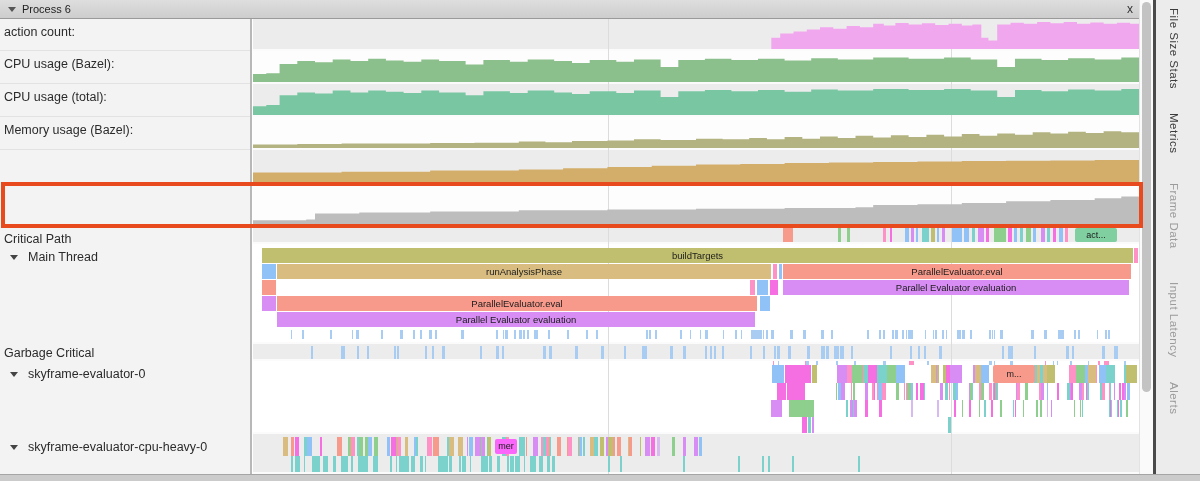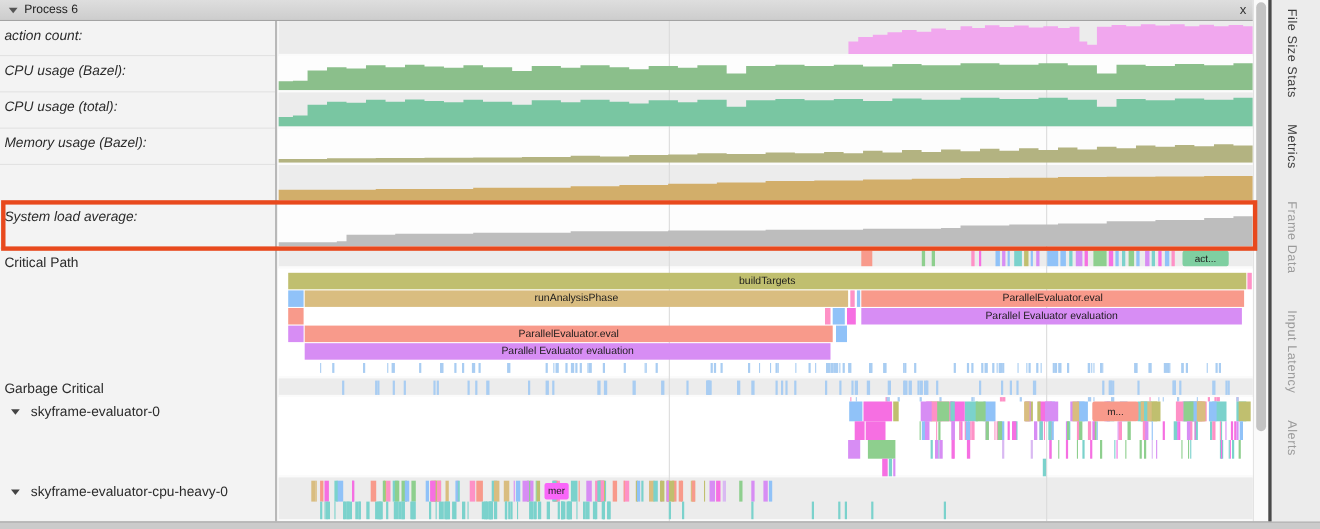--- a/index.html
+++ b/index.html
@@ -12,21 +12,21 @@
     border-bottom:1px solid #9a9a9a;box-sizing:border-box;z-index:6;}
   #process-title{position:absolute;left:22px;top:3px;font-size:11px;color:#222;}
   .tri-down{position:absolute;width:0;height:0;border-left:4px solid transparent;
     border-right:4px solid transparent;border-top:5px solid #555;}
   #header-tri{left:8px;top:7px;}
   #close-btn{position:absolute;right:6px;top:2px;font-size:12px;color:#333;cursor:default;line-height:14px;}
   
   #label-col{left:0;top:19px;width:250px;height:455px;background:#f3f3f3;z-index:2;}
   .row-label{position:absolute;left:0;width:250px;box-sizing:border-box;color:#2b2b2b;
     font-size:12.5px;padding-left:4px;}
-  .row-label.sep{border-bottom:1px solid #e2e2e2;font-style:italic;}
+  .row-label.sep{border-bottom:1px solid #e2e2e2;}
   .lbl-tri{position:absolute;width:0;height:0;border-left:4px solid transparent;
     border-right:4px solid transparent;border-top:5px solid #444;left:10px;}
   #col-divider{left:250px;top:19px;width:2px;height:455px;background:#b8b8b8;z-index:3;}
   
   #timeline{left:253px;top:19px;width:886px;height:455px;background:#fff;overflow:hidden;z-index:1;}
   .trackbg{position:absolute;left:0;width:886px;z-index:0;}
   .gridline{position:absolute;top:0;width:1px;height:455px;background:#dcdcdc;z-index:1;}
   .bar{position:absolute;overflow:hidden;text-align:center;font-size:9.5px;color:#1c1c1c;
     white-space:nowrap;z-index:2;line-height:15px;}
   .tick{position:absolute;z-index:2;}
@@ -635,22 +635,22 @@
       <div class="bar" style="left: 509px; width: 2px; top: 437px; height: 16px; background: rgb(123, 210, 204); line-height: 16px;"></div>
       <div class="bar" style="left: 515px; width: 2px; top: 437px; height: 16px; background: rgb(123, 210, 204); line-height: 16px;"></div>
       <div class="bar" style="left: 539px; width: 2px; top: 437px; height: 16px; background: rgb(123, 210, 204); line-height: 16px;"></div>
       <div class="bar" style="left: 605px; width: 2px; top: 437px; height: 16px; background: rgb(123, 210, 204); line-height: 16px;"></div>
     </div>
   <div class="abs" id="label-col">
       <div class="row-label sep" style="top: 0px; height: 32px; padding-top: 6px;"><span>action count:</span></div>
       <div class="row-label sep" style="top: 32px; height: 33px; padding-top: 6px;"><span>CPU usage (Bazel):</span></div>
       <div class="row-label sep" style="top: 98px; height: 33px; padding-top: 6px;"><span>Memory usage (Bazel):</span></div>
       <div class="row-label sep" style="top: 65px; height: 33px; padding-top: 6px;"><span>CPU usage (total):</span></div>
-      <div class="row-label sep" style="top: 165px; height: 42px; padding-top: 6px;"><span>System load average:</span></div>
       <div class="row-label" style="top: 207px; height: 18px; padding-top: 6px;"><span>Critical Path</span></div>
+      <div class="row-label" style="top: 225px; height: 100px; padding-top: 6px;"><span class="lbl-tri" style="top: 11px;"></span><span style="padding-left: 24px;">Main Thread</span></div>
       <div class="row-label" style="top: 325px; height: 17px; padding-top: 2px;"><span>Garbage Critical</span></div>
       <div class="row-label" style="top: 342px; height: 73px; padding-top: 6px;"><span class="lbl-tri" style="top: 11px;"></span><span style="padding-left: 24px;">skyframe-evaluator-0</span></div>
       <div class="row-label" style="top: 415px; height: 40px; padding-top: 6px;"><span class="lbl-tri" style="top: 11px;"></span><span style="padding-left: 24px;">skyframe-evaluator-cpu-heavy-0</span></div>
     </div>
   <div class="abs" id="col-divider"></div>
 
   <div class="abs" id="process-header">
     <span class="tri-down" id="header-tri"></span>
     <span id="process-title">Process 6</span>
     <span id="close-btn">x</span>

